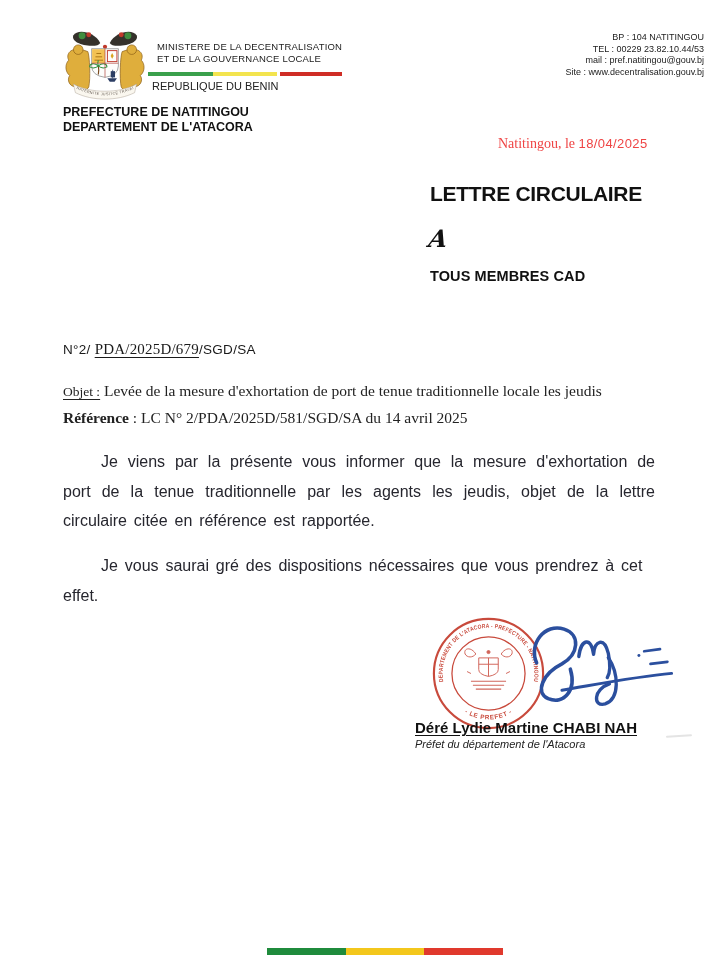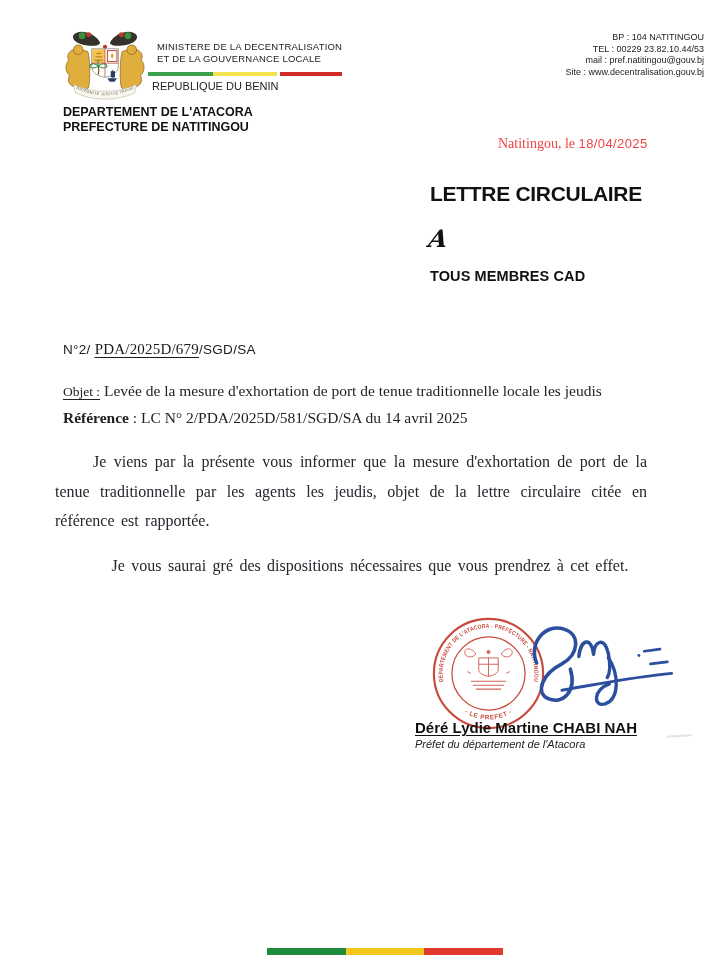--- a/index.html
+++ b/index.html
@@ -30,24 +30,24 @@
 
   
   .num-line { position:absolute; left:63px; top:341px; font-size:13.5px; color:#1a1a1a; letter-spacing:.3px; }
   .num-line .num-underlined { font-family:"Liberation Serif", serif; font-size:15px; text-decoration:underline; text-underline-offset:3px; letter-spacing:.2px; }
   .objet-line { position:absolute; left:63px; top:382px; font-family:"Liberation Serif", serif; font-size:15.5px; color:#222;text-align:center; }
   .objet-line .objet-label { font-size:13.5px; text-decoration:underline; text-underline-offset:3px; }
   .ref-line { position:absolute; left:63px; top:409px; font-family:"Liberation Serif", serif; font-size:15.5px; color:#222; }
   .ref-line .ref-label { font-weight:bold; }
 
   
-  .body-par { position:absolute; left:55px; width:592px; font-family:Liberation Serif, serif;
+  .body-par { position:absolute; left:63px; width:592px; font-family:Liberation Sans, sans-serif;
     font-size:16px; line-height:29.5px; text-align:justify; word-spacing:2.4px; color:#26262e; }
   .par1 { top:447px; text-indent:38px; }
-  .par2 { top:551px; text-indent:38px; text-align:center; }
+  .par2 { top:551px; text-indent:38px; text-align:left; }
 
   
   .stamp-svg { position:absolute; left:430px; top:615px; width:117px; height:117px; opacity:.92; }
   .sig-svg { position:absolute; left:516px; top:608px; width:172px; height:116px; }
   .signer { position:absolute; left:415px; top:719px; width:262px; text-align:left; }
   .signer .signer-name { font-size:15px; font-weight:bold; color:#111; text-decoration:underline; text-underline-offset:2px; white-space:nowrap; }
   .signer .signer-title { font-size:11px; font-style:italic; color:#222; margin-top:2px; }
   .smudge { position:absolute; left:666px; top:735px; width:26px; height:2px; background:#e4e4e4; border-radius:2px; transform:rotate(-3deg); }
 
   
@@ -105,22 +105,22 @@
   <div class="flag-line">
     <div class="seg-g"></div>
     <div class="seg-y"></div>
     <div class="gap"></div>
     <div class="seg-r"></div>
   </div>
 
   <div class="republic">REPUBLIQUE DU BENIN</div>
 
   <div class="dept">
+    <div>PREFECTURE DE NATITINGOU</div>
     <div>DEPARTEMENT DE L'ATACORA</div>
-    <div>PREFECTURE DE NATITINGOU</div>
   </div>
 
   <div class="contact">
     <div>BP : 104 NATITINGOU</div>
     <div>TEL : 00229 23.82.10.44/53</div>
     <div>mail : pref.natitingou@gouv.bj</div>
     <div>Site : www.decentralisation.gouv.bj</div>
   </div>
 
   <div class="dateline">

